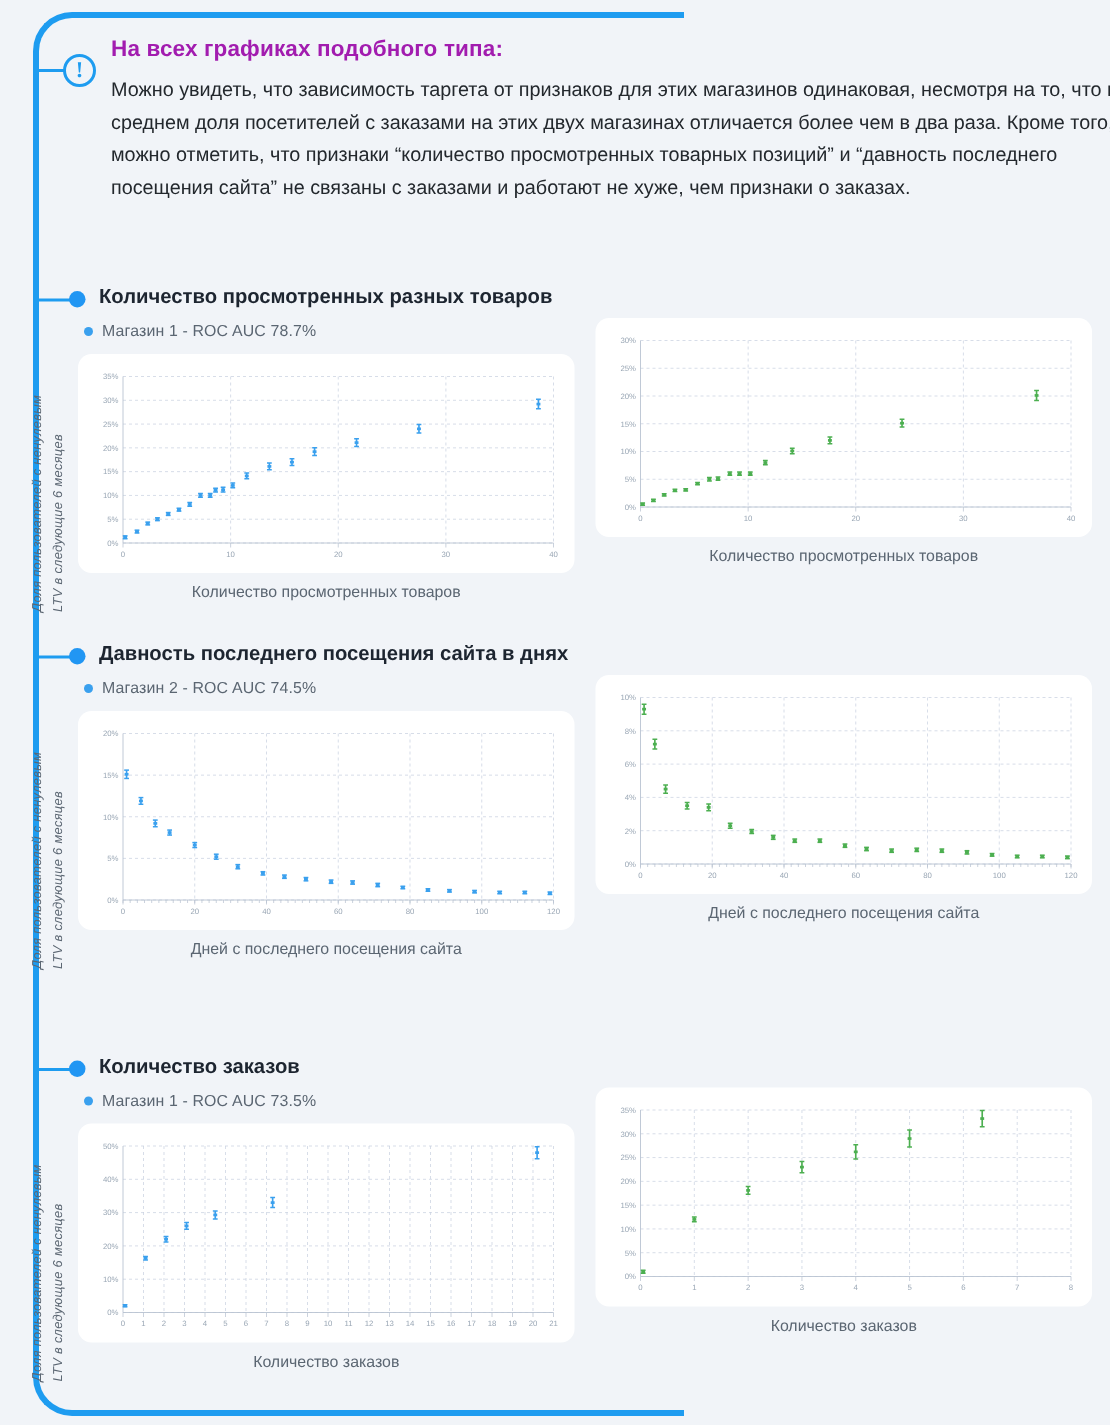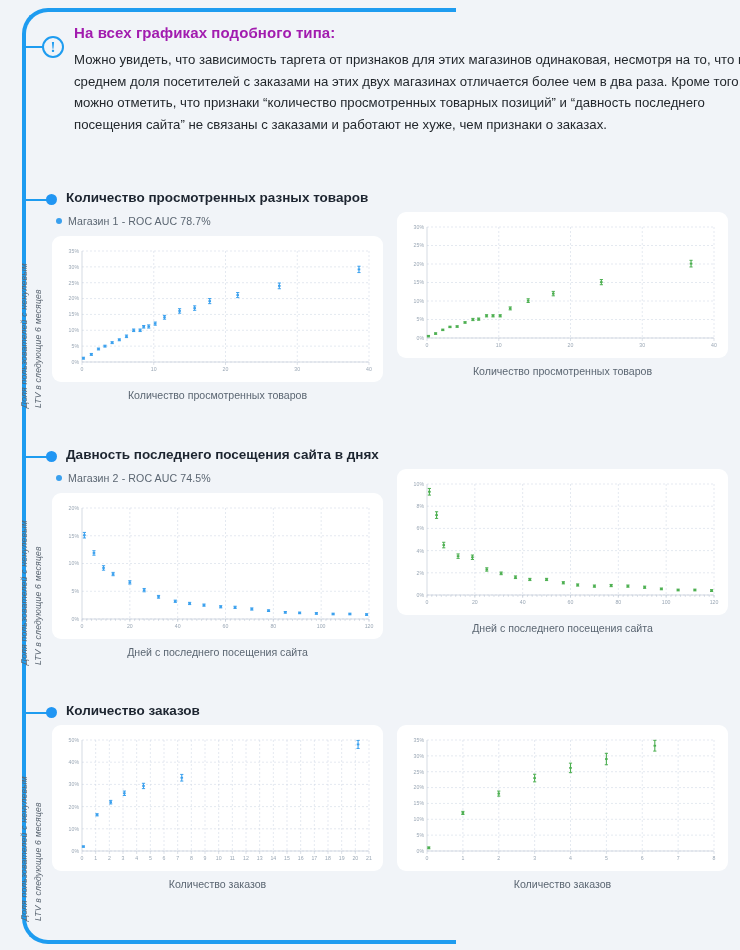--- a/index.html
+++ b/index.html
@@ -419,21 +419,21 @@
                   <line x1="288.44" y1="41.30" x2="291.64" y2="41.30" stroke="#4caf50" stroke-width="1"></line>
                   <line x1="288.44" y1="47.96" x2="291.64" y2="47.96" stroke="#4caf50" stroke-width="1"></line>
                   <rect x="288.74" y="43.73" width="2.6" height="1.8" fill="#4caf50"></rect>
                 </svg>
               </div>
             </div>
             <div class="xlabel">Количество просмотренных товаров</div>
           </div>
         </div>
       </div>
-      <div class="section" style="top: 447px;">
+      <div class="section" style="top: 428px;">
         <div class="sec-head">
           <span class="sec-line"></span>
           <span class="sec-dot"></span>
           <span class="sec-title">Давность последнего посещения сайта в днях</span>
         </div>
         <div class="ylabel" style="top: 18px; height: 200px;">
           <span>Доля пользователей с ненулевым</span>
           <span>LTV в следующие 6 месяцев</span>
         </div>
         <div class="charts-row" style="top: 22px;">
@@ -814,20 +814,24 @@
           <span class="sec-line"></span>
           <span class="sec-dot"></span>
           <span class="sec-title">Количество заказов</span>
         </div>
         <div class="ylabel" style="top: 18px; height: 200px;">
           <span>Доля пользователей с ненулевым</span>
           <span>LTV в следующие 6 месяцев</span>
         </div>
         <div class="charts-row" style="top: 22px;">
           <div class="chart-col">
+            <div class="legend">
+              <span class="legend-dot" style="background:#3aa0ee"></span>
+              <span class="legend-text">Магазин 1 -  ROC AUC 73.5%</span>
+            </div>
             <div class="card">
               <div class="plot">
                 <svg viewBox="0 0 319 135" preserveAspectRatio="xMidYMid meet">
                   <line class="grid" x1="26" y1="119.00" x2="313" y2="119.00"></line>
                   <text class="tick" x="23" y="120.90" text-anchor="end">0%</text>
                   <line class="grid" x1="26" y1="96.80" x2="313" y2="96.80"></line>
                   <text class="tick" x="23" y="98.70" text-anchor="end">10%</text>
                   <line class="grid" x1="26" y1="74.60" x2="313" y2="74.60"></line>
                   <text class="tick" x="23" y="76.50" text-anchor="end">20%</text>
                   <line class="grid" x1="26" y1="52.40" x2="313" y2="52.40"></line>

